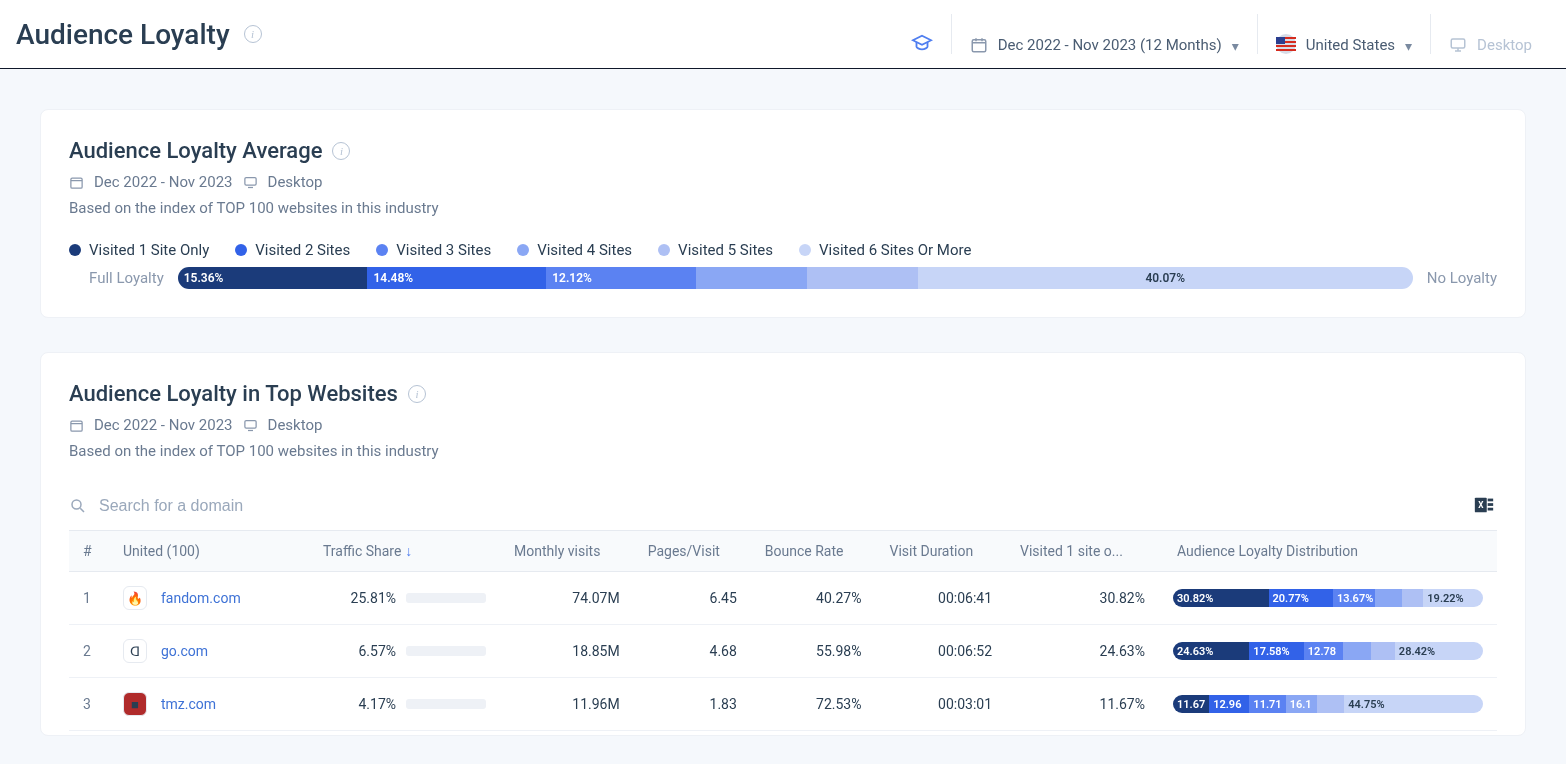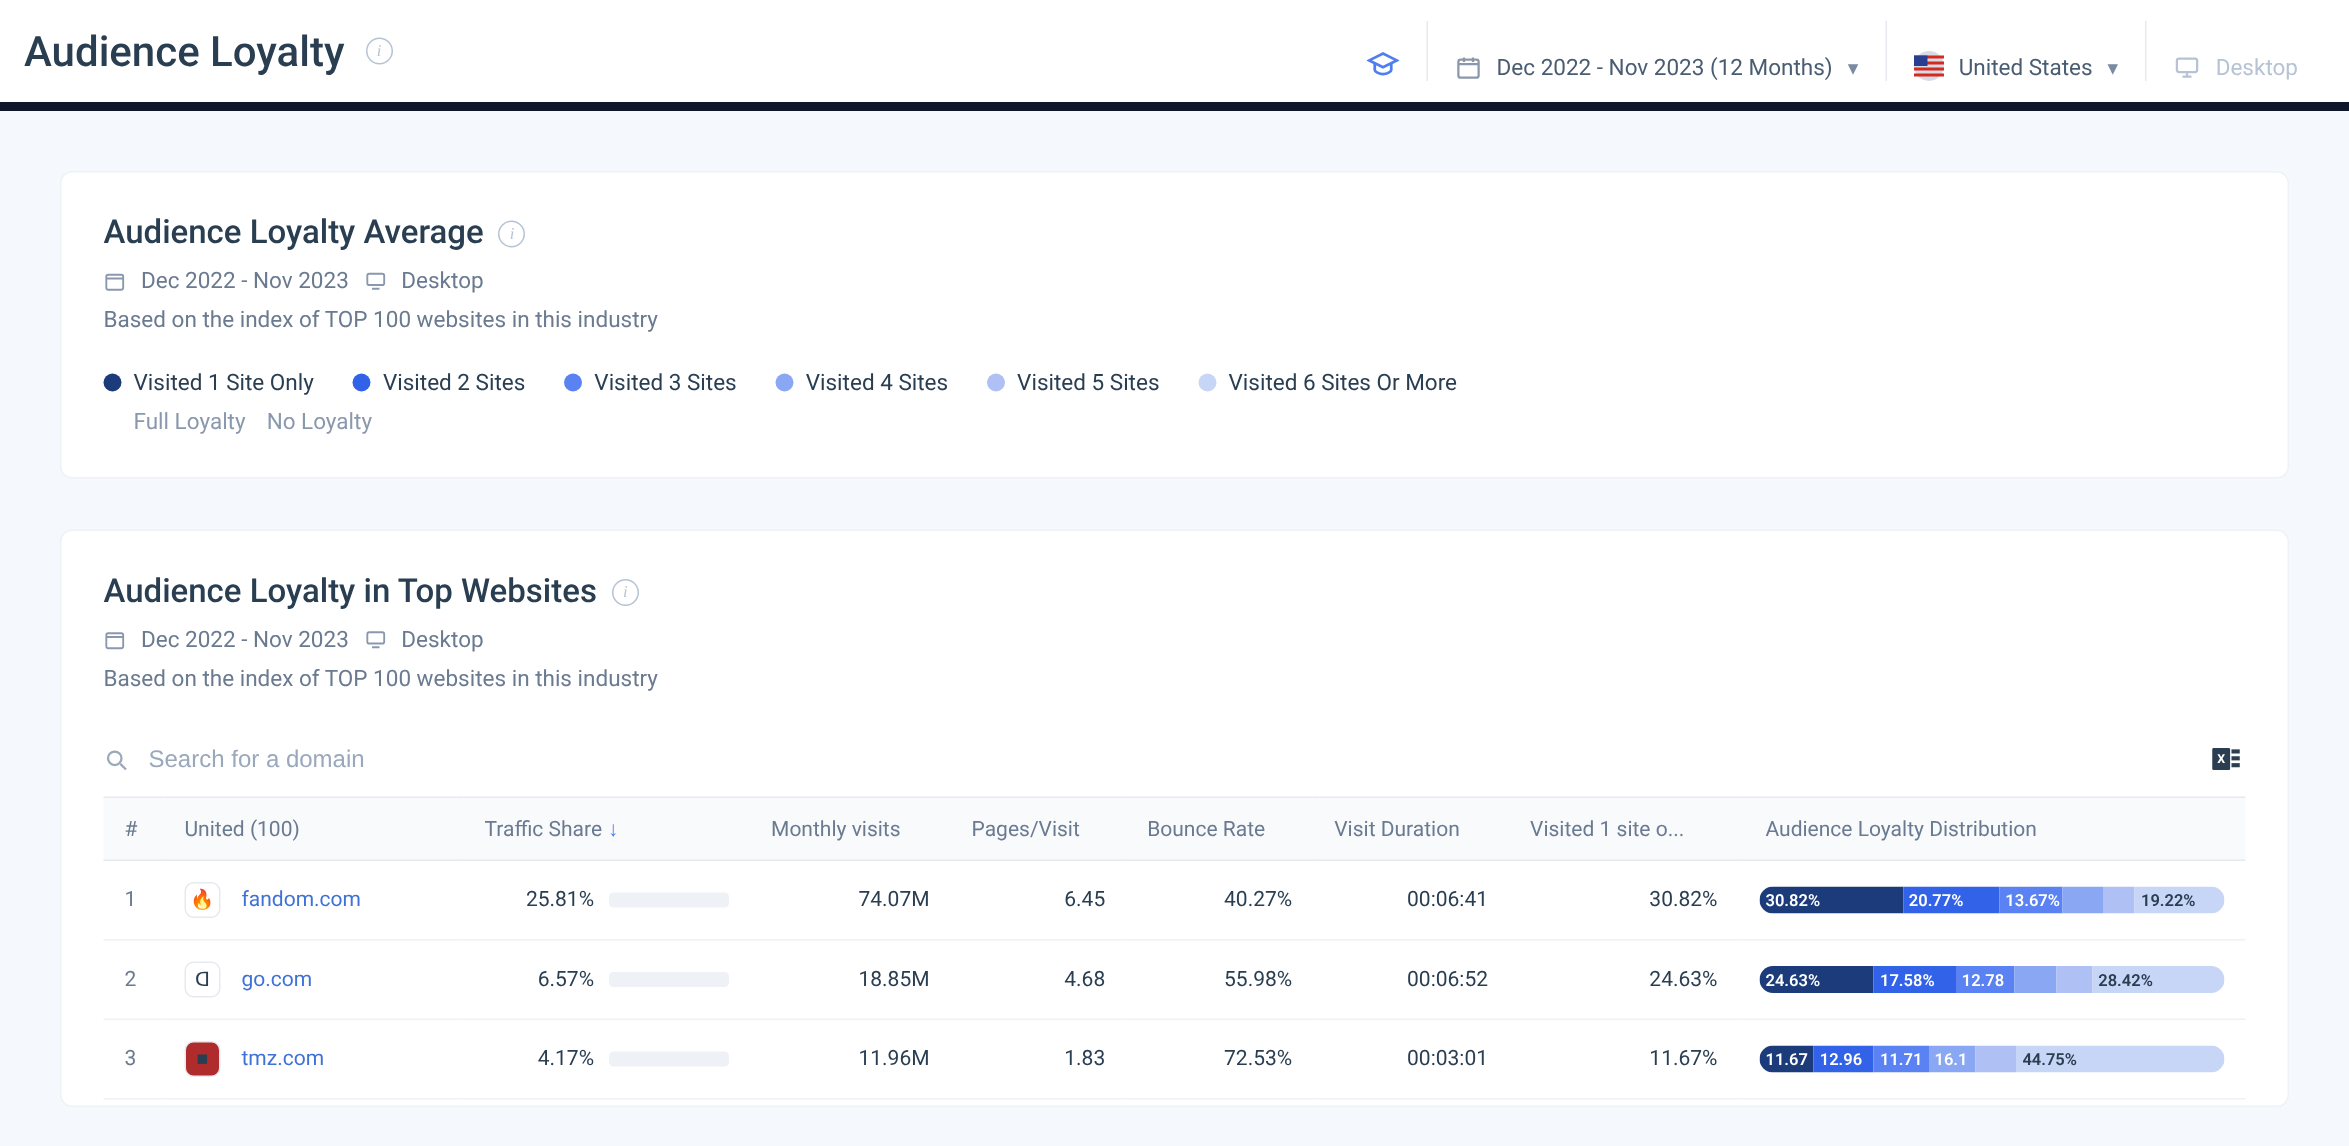--- a/index.html
+++ b/index.html
@@ -8,21 +8,21 @@
     background: #f5f8fc;
     color: #2a3e52;
     font-size: 14px;
   }
   .header {
     background: #fff;
     display: flex;
     align-items: center;
     justify-content: space-between;
     padding: 14px 16px 14px 16px;
-    border-bottom: 6px solid #0f172a;
+    border-bottom: 1px solid #0f172a;
   }
   .header-left { display:flex; align-items:center; gap:14px; }
   .page-title { font-size: 28px; font-weight: 500; color:#2a3e52; }
   .info-circle {
     width: 18px; height: 18px; border:1.5px solid #b6c3d4; border-radius:50%;
     display:inline-flex; align-items:center; justify-content:center;
     font-size:11px; color:#b6c3d4; font-style: italic; font-family: serif;
     cursor: default;
   }
   .header-right { display:flex; align-items:stretch; }
@@ -189,20 +189,28 @@
           <span>Visited 5 Sites</span>
         </div>
         <div class="legend-item">
           <span class="dot" style="background:#c7d5f7"></span>
           <span>Visited 6 Sites Or More</span>
         </div>
       </div>
 
     <div class="bar-row">
       <span class="bar-label">Full Loyalty</span>
+      <div class="stacked" id="avg-bar">
+          <div class="seg" style="background: rgb(27, 59, 122); width: 15.36%;">15.36%</div>
+          <div class="seg" style="background: rgb(50, 98, 232); width: 14.48%;">14.48%</div>
+          <div class="seg" style="background: rgb(91, 130, 242); width: 12.12%;">12.12%</div>
+          <div class="seg" style="background: rgb(138, 167, 244); width: 9%;"></div>
+          <div class="seg dark" style="background: rgb(174, 192, 244); width: 8.97%;"></div>
+          <div class="seg dark" style="background: rgb(199, 213, 247); width: 40.07%; justify-content: center;">40.07%</div>
+        </div>
       <span class="bar-label">No Loyalty</span>
     </div>
   </div>
 
   <div class="card" style="padding-bottom:4px;">
     <div class="card-title">
       <span>Audience Loyalty in Top Websites</span>
       <span class="info-circle">i</span>
     </div>
     <div class="meta-row">

